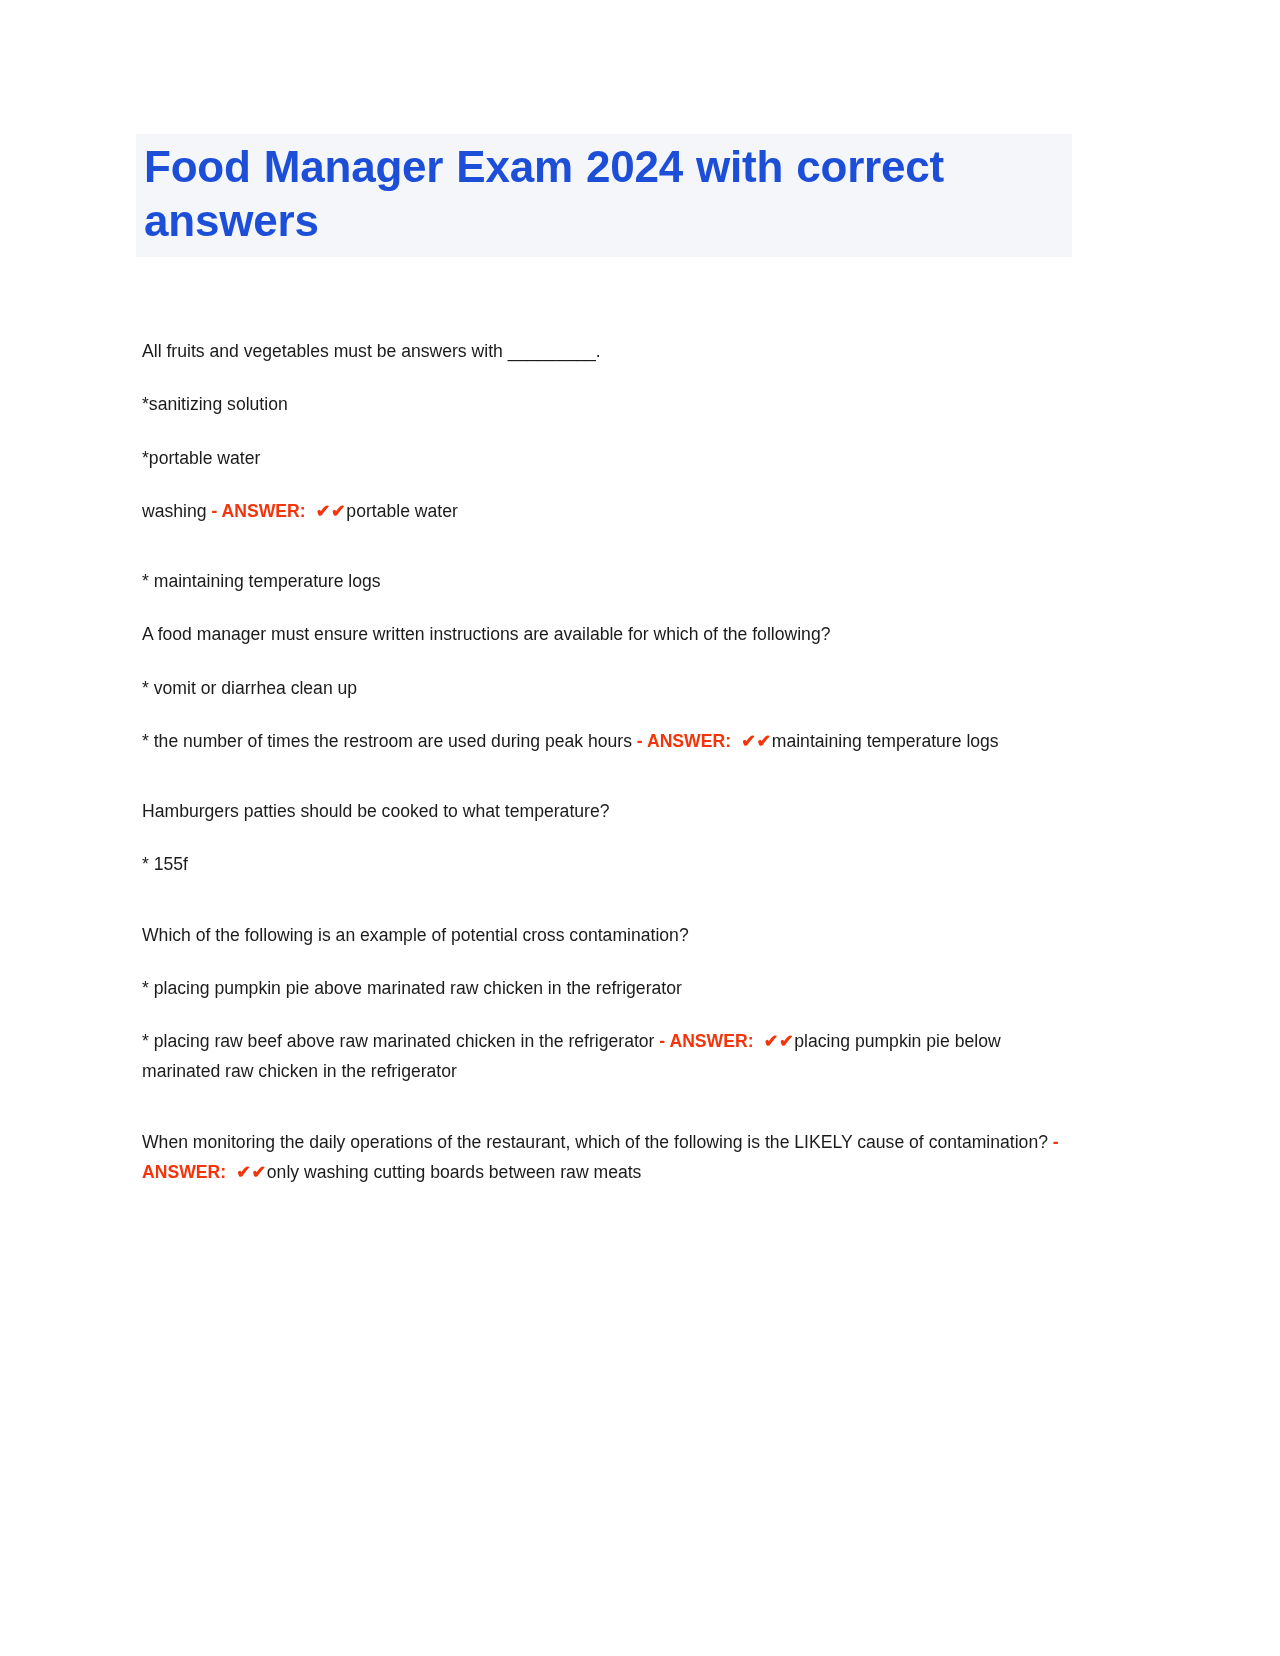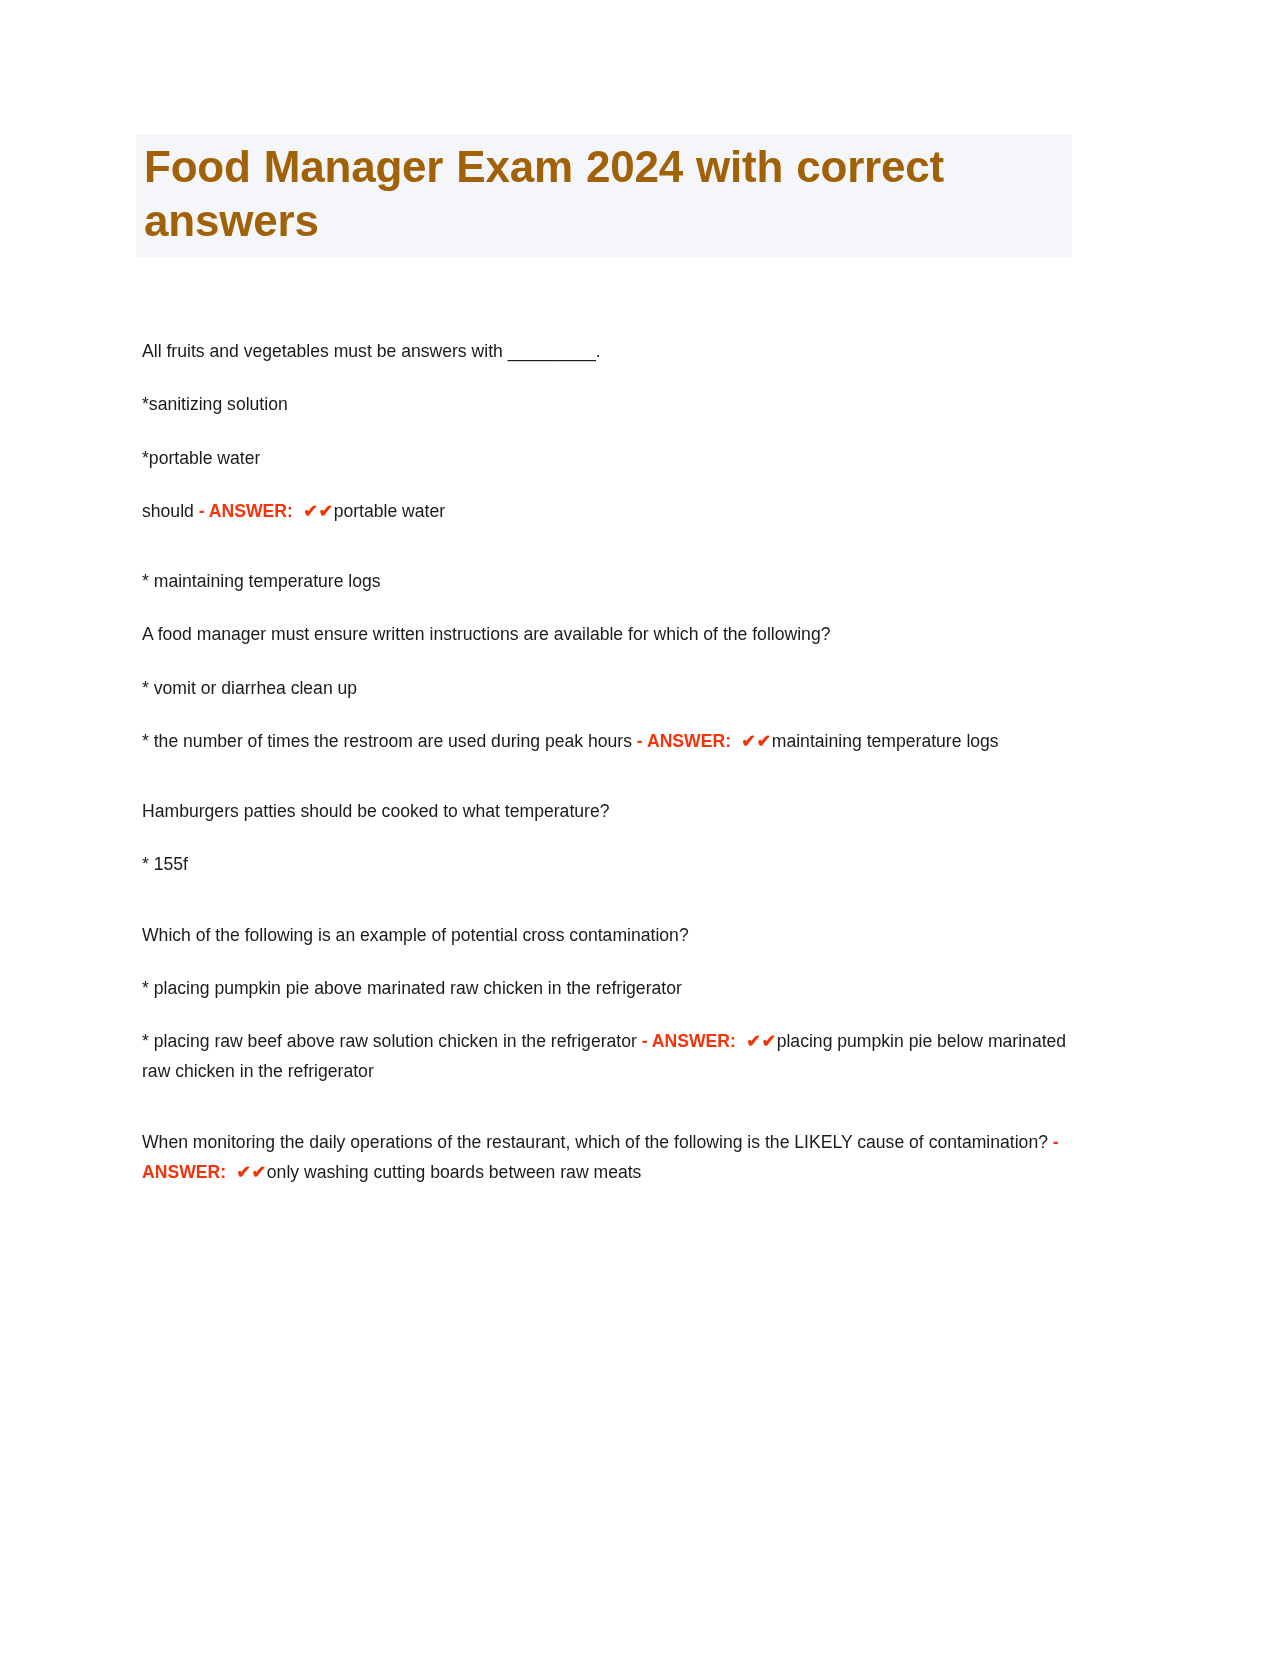--- a/index.html
+++ b/index.html
@@ -31,21 +31,21 @@
     box-sizing: border-box;
     padding: 6px 8px 10px 8px;
   }
   .doc-title {
     margin: 0;
     font-family: "Liberation Sans", sans-serif;
     font-weight: bold;
     font-size: 44px;
     line-height: 1.22;
     letter-spacing: -0.2px;
-    color: #a16207;
+    color: #1d4ed8;
     word-spacing: 1px;
   }
   .body-area {
     position: absolute;
     left: 142px;
     top: 336px;
     width: 928px;
   }
   .para {
     font-family: "Liberation Sans", sans-serif;
@@ -82,39 +82,39 @@
 
   <div class="doc-title-band">
     <h1 class="doc-title">Food Manager Exam 2024 with correct answers</h1>
   </div>
 
   <div class="body-area">
       <div>
         <p class="para"><span class="plain">All fruits and vegetables must be answers with _________.</span></p>
         <p class="para"><span class="plain">*sanitizing solution</span></p>
         <p class="para"><span class="plain">*portable water</span></p>
-        <p class="para"><span class="plain">should</span><span class="ans"> - ANSWER: </span><span class="check"> ✔✔</span><span class="plain">portable water</span></p>
+        <p class="para"><span class="plain">washing</span><span class="ans"> - ANSWER: </span><span class="check"> ✔✔</span><span class="plain">portable water</span></p>
       </div>
       <div class="block-gap"></div>
       <div>
         <p class="para"><span class="plain">* maintaining temperature logs</span></p>
         <p class="para"><span class="plain">A food manager must ensure written instructions are available for which of the following?</span></p>
         <p class="para"><span class="plain">* vomit or diarrhea clean up</span></p>
         <p class="para"><span class="plain">* the number of times the restroom are used during peak hours</span><span class="ans"> - ANSWER: </span><span class="check"> ✔✔</span><span class="plain">maintaining temperature logs</span></p>
       </div>
       <div class="block-gap"></div>
       <div>
         <p class="para"><span class="plain">Hamburgers patties should be cooked to what temperature?</span></p>
         <p class="para"><span class="plain">* 155f</span></p>
       </div>
       <div class="block-gap"></div>
       <div>
         <p class="para"><span class="plain">Which of the following is an example of potential cross contamination?</span></p>
         <p class="para"><span class="plain">* placing pumpkin pie above marinated raw chicken in the refrigerator</span></p>
-        <p class="para"><span class="plain">* placing raw beef above raw solution chicken in the refrigerator</span><span class="ans"> - ANSWER: </span><span class="check"> ✔✔</span><span class="plain">placing pumpkin pie below marinated raw chicken in the refrigerator</span></p>
+        <p class="para"><span class="plain">* placing raw beef above raw marinated chicken in the refrigerator</span><span class="ans"> - ANSWER: </span><span class="check"> ✔✔</span><span class="plain">placing pumpkin pie below marinated raw chicken in the refrigerator</span></p>
       </div>
       <div class="block-gap"></div>
       <div>
         <p class="para"><span class="plain">When monitoring the daily operations of the restaurant, which of the following is the LIKELY cause of contamination?</span><span class="ans"> - ANSWER: </span><span class="check"> ✔✔</span><span class="plain">only washing cutting boards between raw meats</span></p>
       </div>
     </div>
 
 </div>
 
 </body></html>

